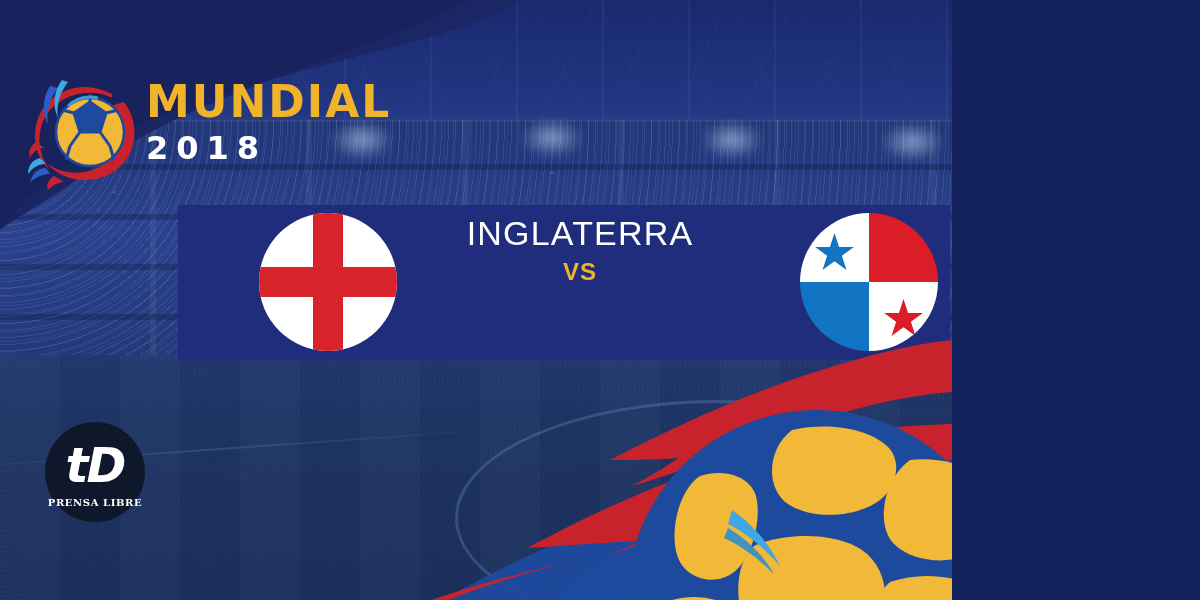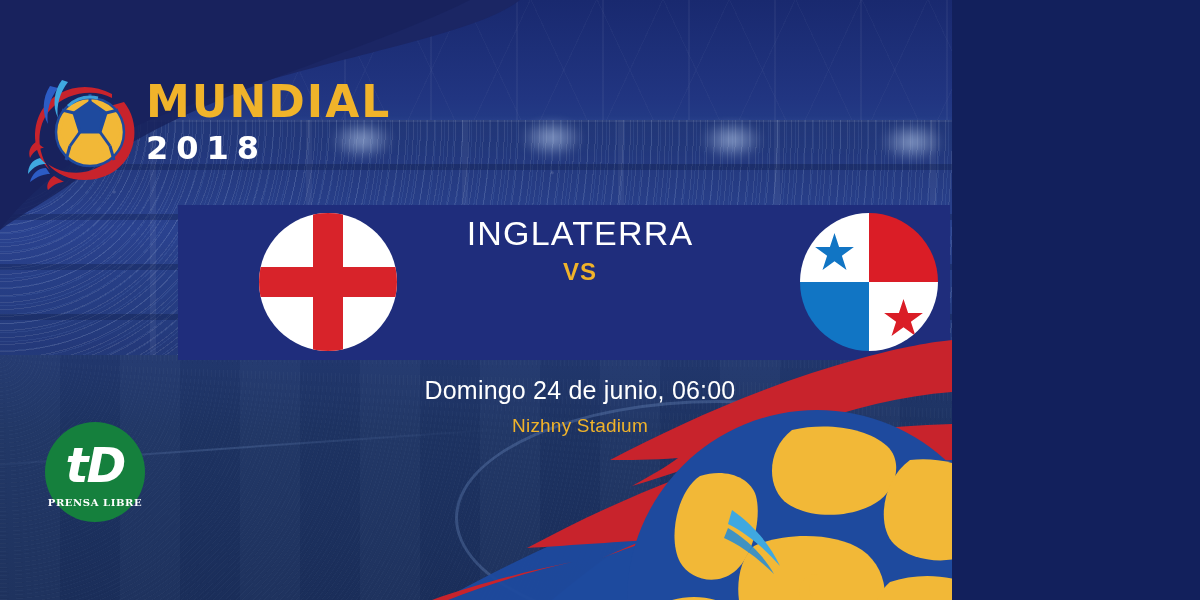--- a/index.html
+++ b/index.html
@@ -122,21 +122,21 @@
   .team-name{font-size:34px;font-weight:normal;letter-spacing:1.2px;line-height:1.0;}
   .vs-word{font-size:24px;font-weight:bold;color:#F0B32A;letter-spacing:1px;margin:8px 0 8px;}
 
   .meta{position:absolute;left:330px;top:376px;width:500px;text-align:center;}
   .meta-date{font-size:25px;color:#ffffff;letter-spacing:.2px;}
   .meta-venue{font-size:19px;color:#F0B32A;margin-top:10px;letter-spacing:.2px;}
 
   
   .td-logo{
     position:absolute;left:45px;top:422px;width:100px;height:100px;border-radius:50%;
-    background:#15803d;
+    background:#0f172a;
     display:flex;flex-direction:column;align-items:center;justify-content:center;
   }
   .td-mark{
     color:#fff;font-size:48px;font-weight:bold;font-style:italic;line-height:1;
     letter-spacing:-2px;margin-top:4px;font-family:"DejaVu Sans",sans-serif;
   }
   .td-sub{
     color:#fff;font-size:10px;font-weight:bold;letter-spacing:.6px;margin-top:8px;
     font-family:"DejaVu Serif",serif;
   }
@@ -229,24 +229,20 @@
       <path d="M34.5,20 l4.6,14.1 14.8,0 -12,8.7 4.6,14.1 -12,-8.7 -12,8.7 4.6,-14.1 -12,-8.7 14.8,0 Z" fill="#1175C4"></path>
       <path d="M103.5,86 l4.6,14.1 14.8,0 -12,8.7 4.6,14.1 -12,-8.7 -12,8.7 4.6,-14.1 -12,-8.7 14.8,0 Z" fill="#DA1D26"></path>
     </svg>
   </div>
 
   <div class="match-text">
     <div class="team-name">INGLATERRA</div>
     <div class="vs-word">VS</div>
   </div>
 
-  <div class="meta">
-    <div class="meta-date">Domingo 24 de junio, 06:00</div>
-    <div class="meta-venue">Nizhny Stadium</div>
-  </div>
 
   <div class="td-logo">
     <div class="td-mark">tD</div>
     <div class="td-sub">PRENSA LIBRE</div>
   </div>
 
   <svg class="art-br" viewBox="0 0 520 300">
     <defs>
       <clipPath id="brclip">
           <rect x="0" y="0" width="520" height="300"></rect>

